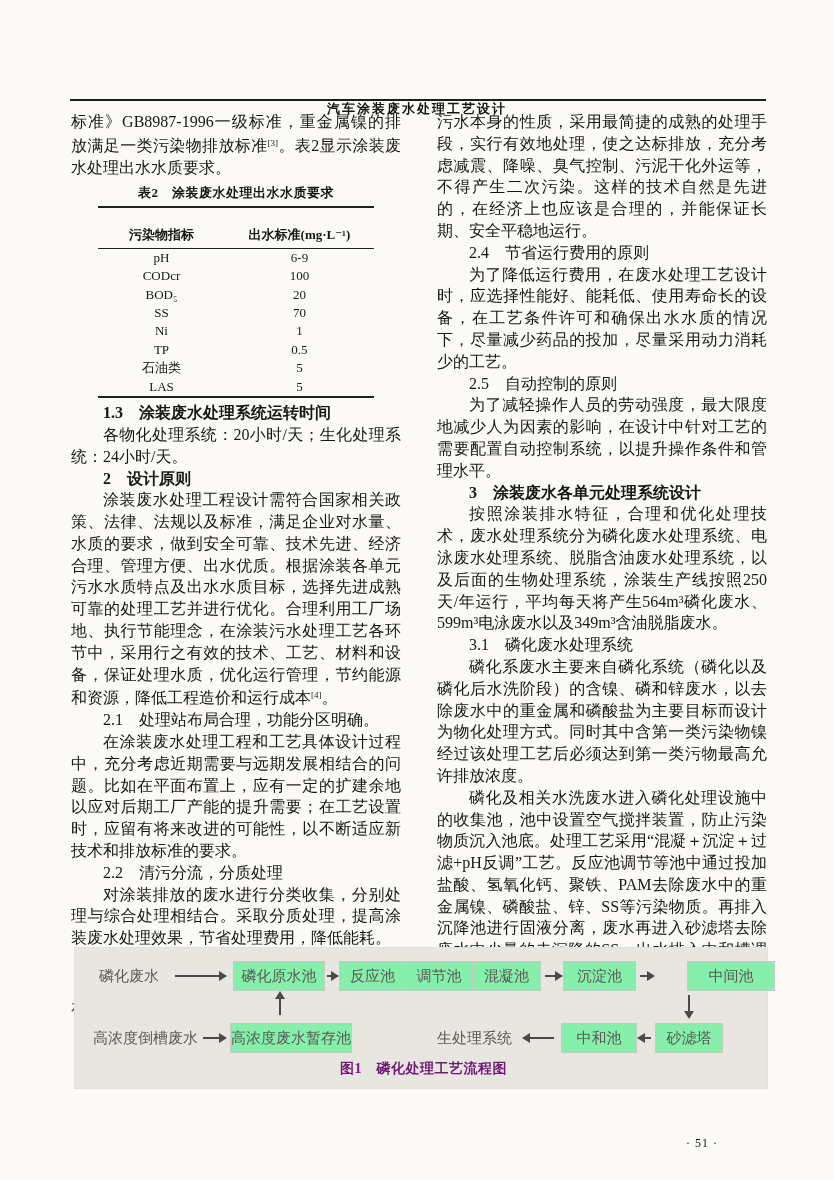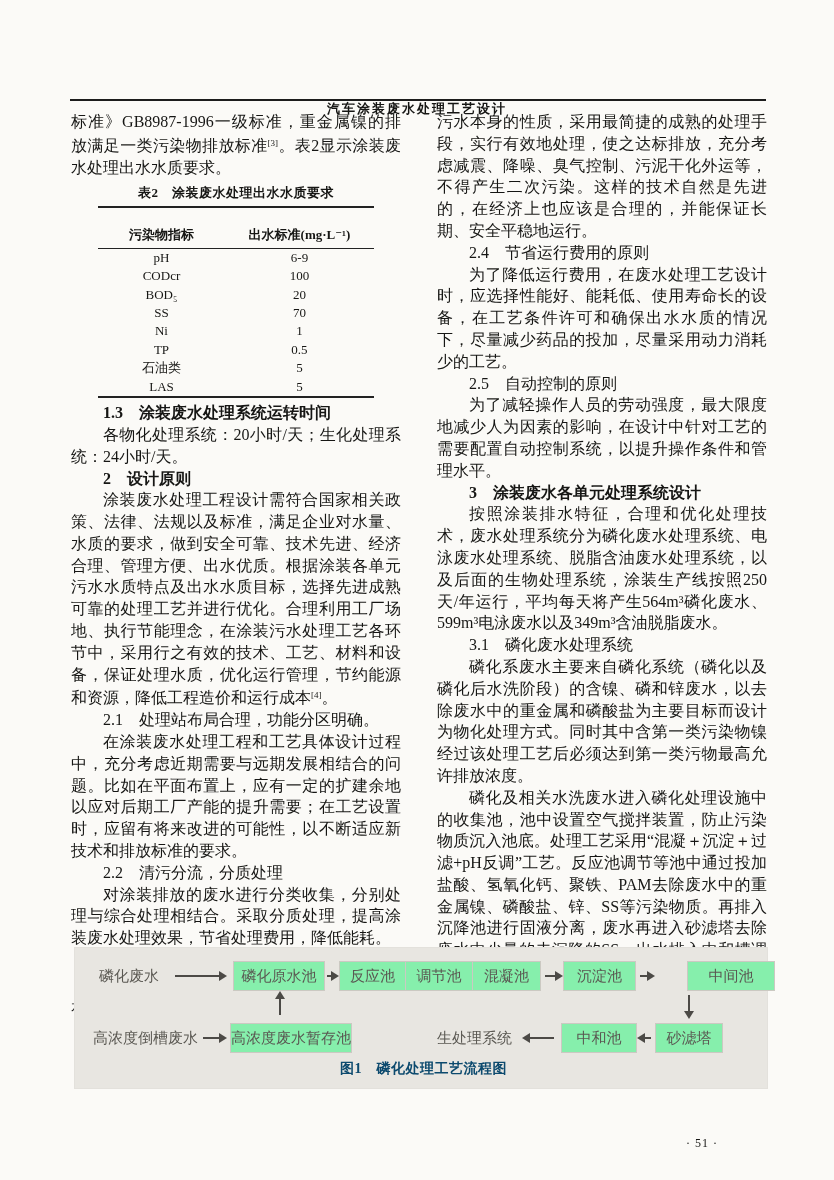--- a/index.html
+++ b/index.html
@@ -47,21 +47,21 @@
     background:#e8e6e1; box-shadow:0 0 0 1px #e3e1dc;
   }
   .fnode, .flabel {
     position:absolute; font-size:15px; color:#5a5852;
     display:flex; align-items:center; justify-content:center; white-space:nowrap;
   }
   .fnode {
     background:#86efac; border:1px solid #cbc9c2; height:30px; box-sizing:border-box;
   }
   .fig-caption {
-    position:absolute; left:265px; top:112px; font-size:14px; font-weight:bold; color:#0c4a6e;
+    position:absolute; left:265px; top:112px; font-size:14px; font-weight:bold; color:#701a75;
     letter-spacing:0.5px;
   }
   .ar { position:absolute; background:#4c4a46; }
   .ar-r, .ar-l { height:2.4px; }
   .ar-d, .ar-u { width:2.4px; }
   .ar-r::after { content:""; position:absolute; right:-8px; top:50%; transform:translateY(-50%);
     border-left:8px solid #4c4a46; border-top:5px solid transparent; border-bottom:5px solid transparent; }
   .ar-l::before { content:""; position:absolute; left:-8px; top:50%; transform:translateY(-50%);
     border-right:8px solid #4c4a46; border-top:5px solid transparent; border-bottom:5px solid transparent; }
   .ar-d::after { content:""; position:absolute; bottom:-8px; left:50%; transform:translateX(-50%);

